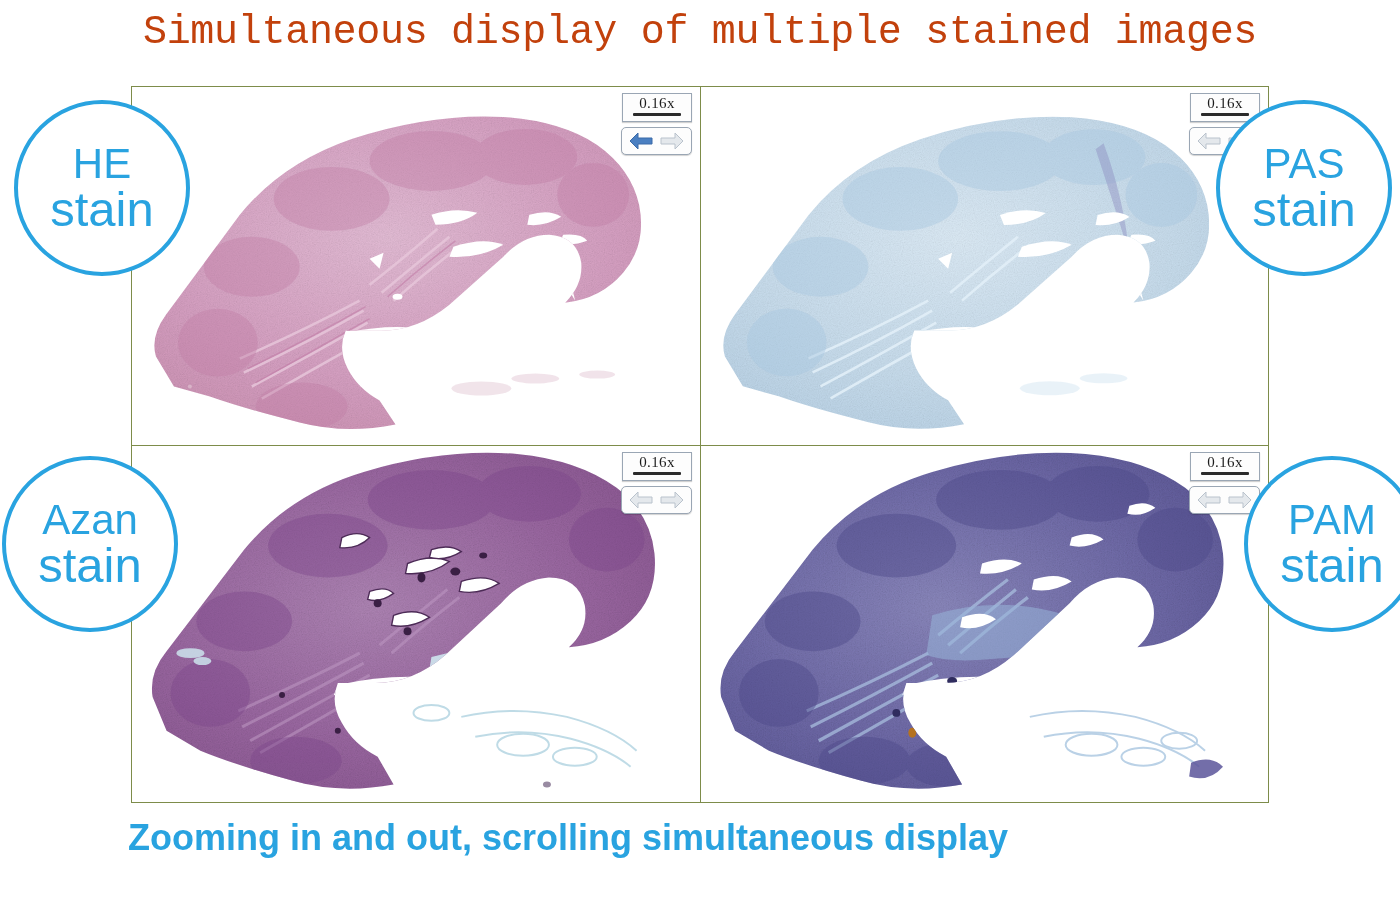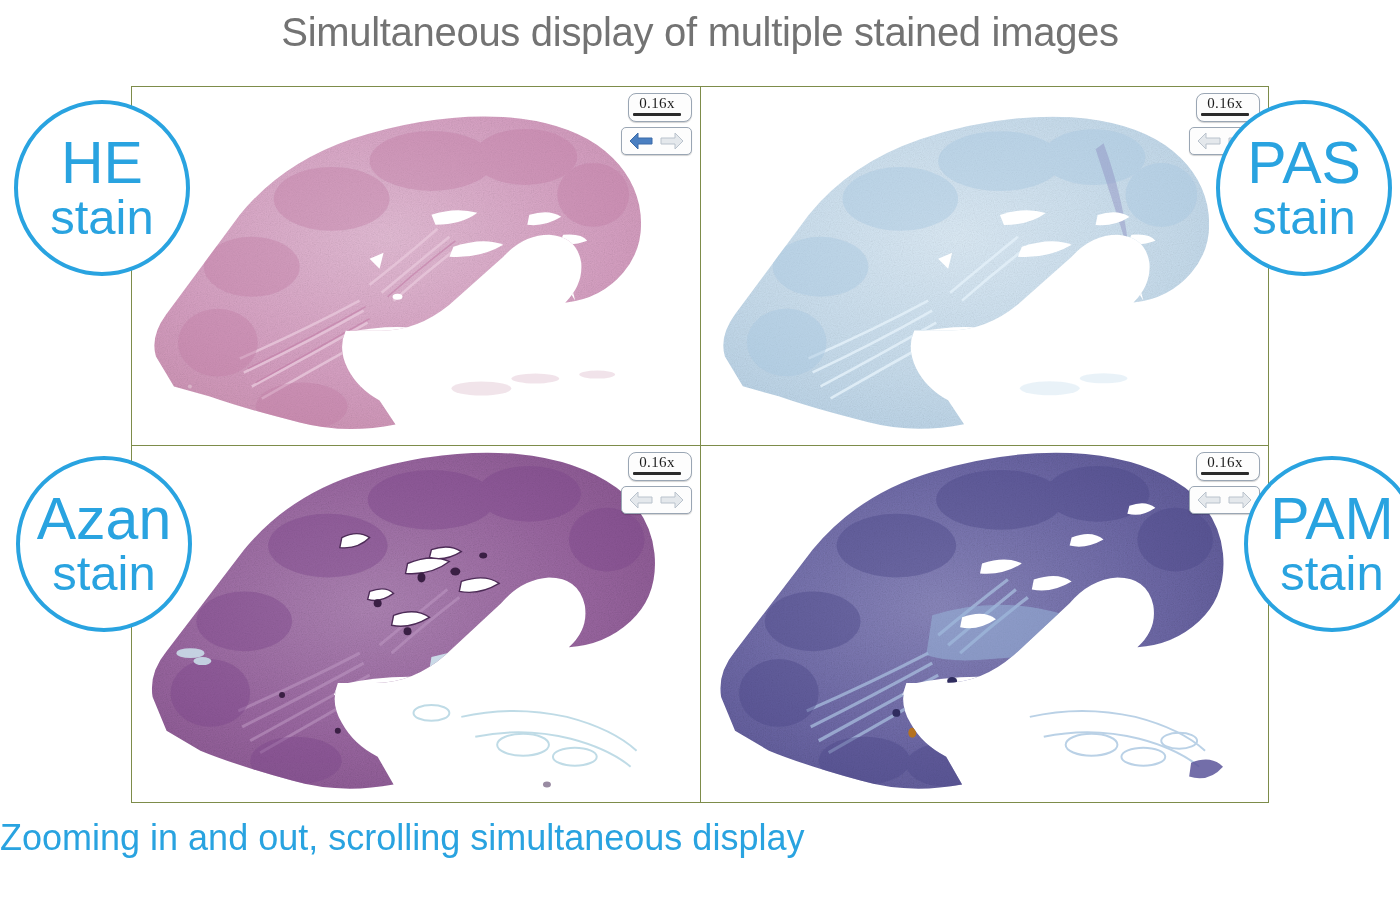--- a/index.html
+++ b/index.html
@@ -6,22 +6,22 @@
   body{
     width:1400px;height:923px;background:#ffffff;
     font-family:"Liberation Sans", sans-serif;
     overflow:hidden;position:relative;
   }
 
   
   .page-title{
     position:absolute;left:0;top:10px;width:1400px;
     text-align:center;
-    font-size:40px;font-weight:400;color:#737373;
-    letter-spacing:-0.3px;white-space:nowrap;
+    font-size:40px;font-weight:400;color:#c2410c;
+    letter-spacing:-0.3px;white-space:nowrap;font-family:Liberation Mono, monospace;
   }
 
   
   .viewer-grid{
     position:absolute;left:131px;top:86px;
     width:1138px;height:717px;
     background:#ffffff;
     border:1.5px solid #7d8c4a;
     box-sizing:border-box;
     display:grid;
@@ -40,22 +40,22 @@
   
   .zoom-widget{
     position:absolute;top:6px;right:8px;
     display:flex;flex-direction:column;align-items:flex-end;gap:5px;
     z-index:6;
   }
   .zoom-level-box{
     position:relative;
     background:#fdfdfd;
     border:1px solid #9aa6b4;
-    border-radius:8px;
-    padding:2px 10px 5px 4px;
+    border-radius:0;
+    padding:2px 10px 5px 10px;
     box-shadow:0 1px 1px rgba(0,0,0,.18);
     min-width:48px;text-align:center;
   }
   .zoom-level-text{
     font-family:"Liberation Serif", serif;
     font-size:15px;color:#1d1d1d;line-height:15px;
     letter-spacing:.4px;display:block;
   }
   .zoom-level-bar{
     display:block;height:3px;background:#2b2b2b;
@@ -77,33 +77,33 @@
     border-radius:50%;
     background:#ffffff;
     border:4px solid #29a3e0;
     display:flex;flex-direction:column;
     align-items:center;justify-content:center;
     color:#29a3e0;
     line-height:0.98;
     text-align:center;
     box-sizing:border-box;
   }
-  .stain-bubble .bub-l1{font-size:59px;display:block;}
+  .stain-bubble .bub-l1{font-size:42px;display:block;}
   .stain-bubble .bub-l2{font-size:49px;display:block;}
 
   #bubble-he   {left:14px;  top:100px; width:176px;height:176px;}
   #bubble-pas  {left:1216px;top:100px; width:176px;height:176px;}
-  #bubble-azan {left:16px;  top:456px; width:176px;height:176px;}
+  #bubble-azan {left:2px;  top:456px; width:176px;height:176px;}
   #bubble-pam  {left:1244px;top:456px; width:176px;height:176px;}
 
   
   .page-caption{
     position:absolute;left:0;top:816px;width:1136px;
-    text-align:left;color:#29a3e0;
-    font-size:36px;line-height:44px;font-weight:400;
+    text-align:center;color:#29a3e0;
+    font-size:36px;line-height:44px;font-weight:700;
   }
   .page-caption span{display:block;white-space:nowrap;}
 </style>
 </head>
 <body>
 
 <div class="page-title">Simultaneous display of multiple stained images</div>
 
 <div class="viewer-grid">
 

